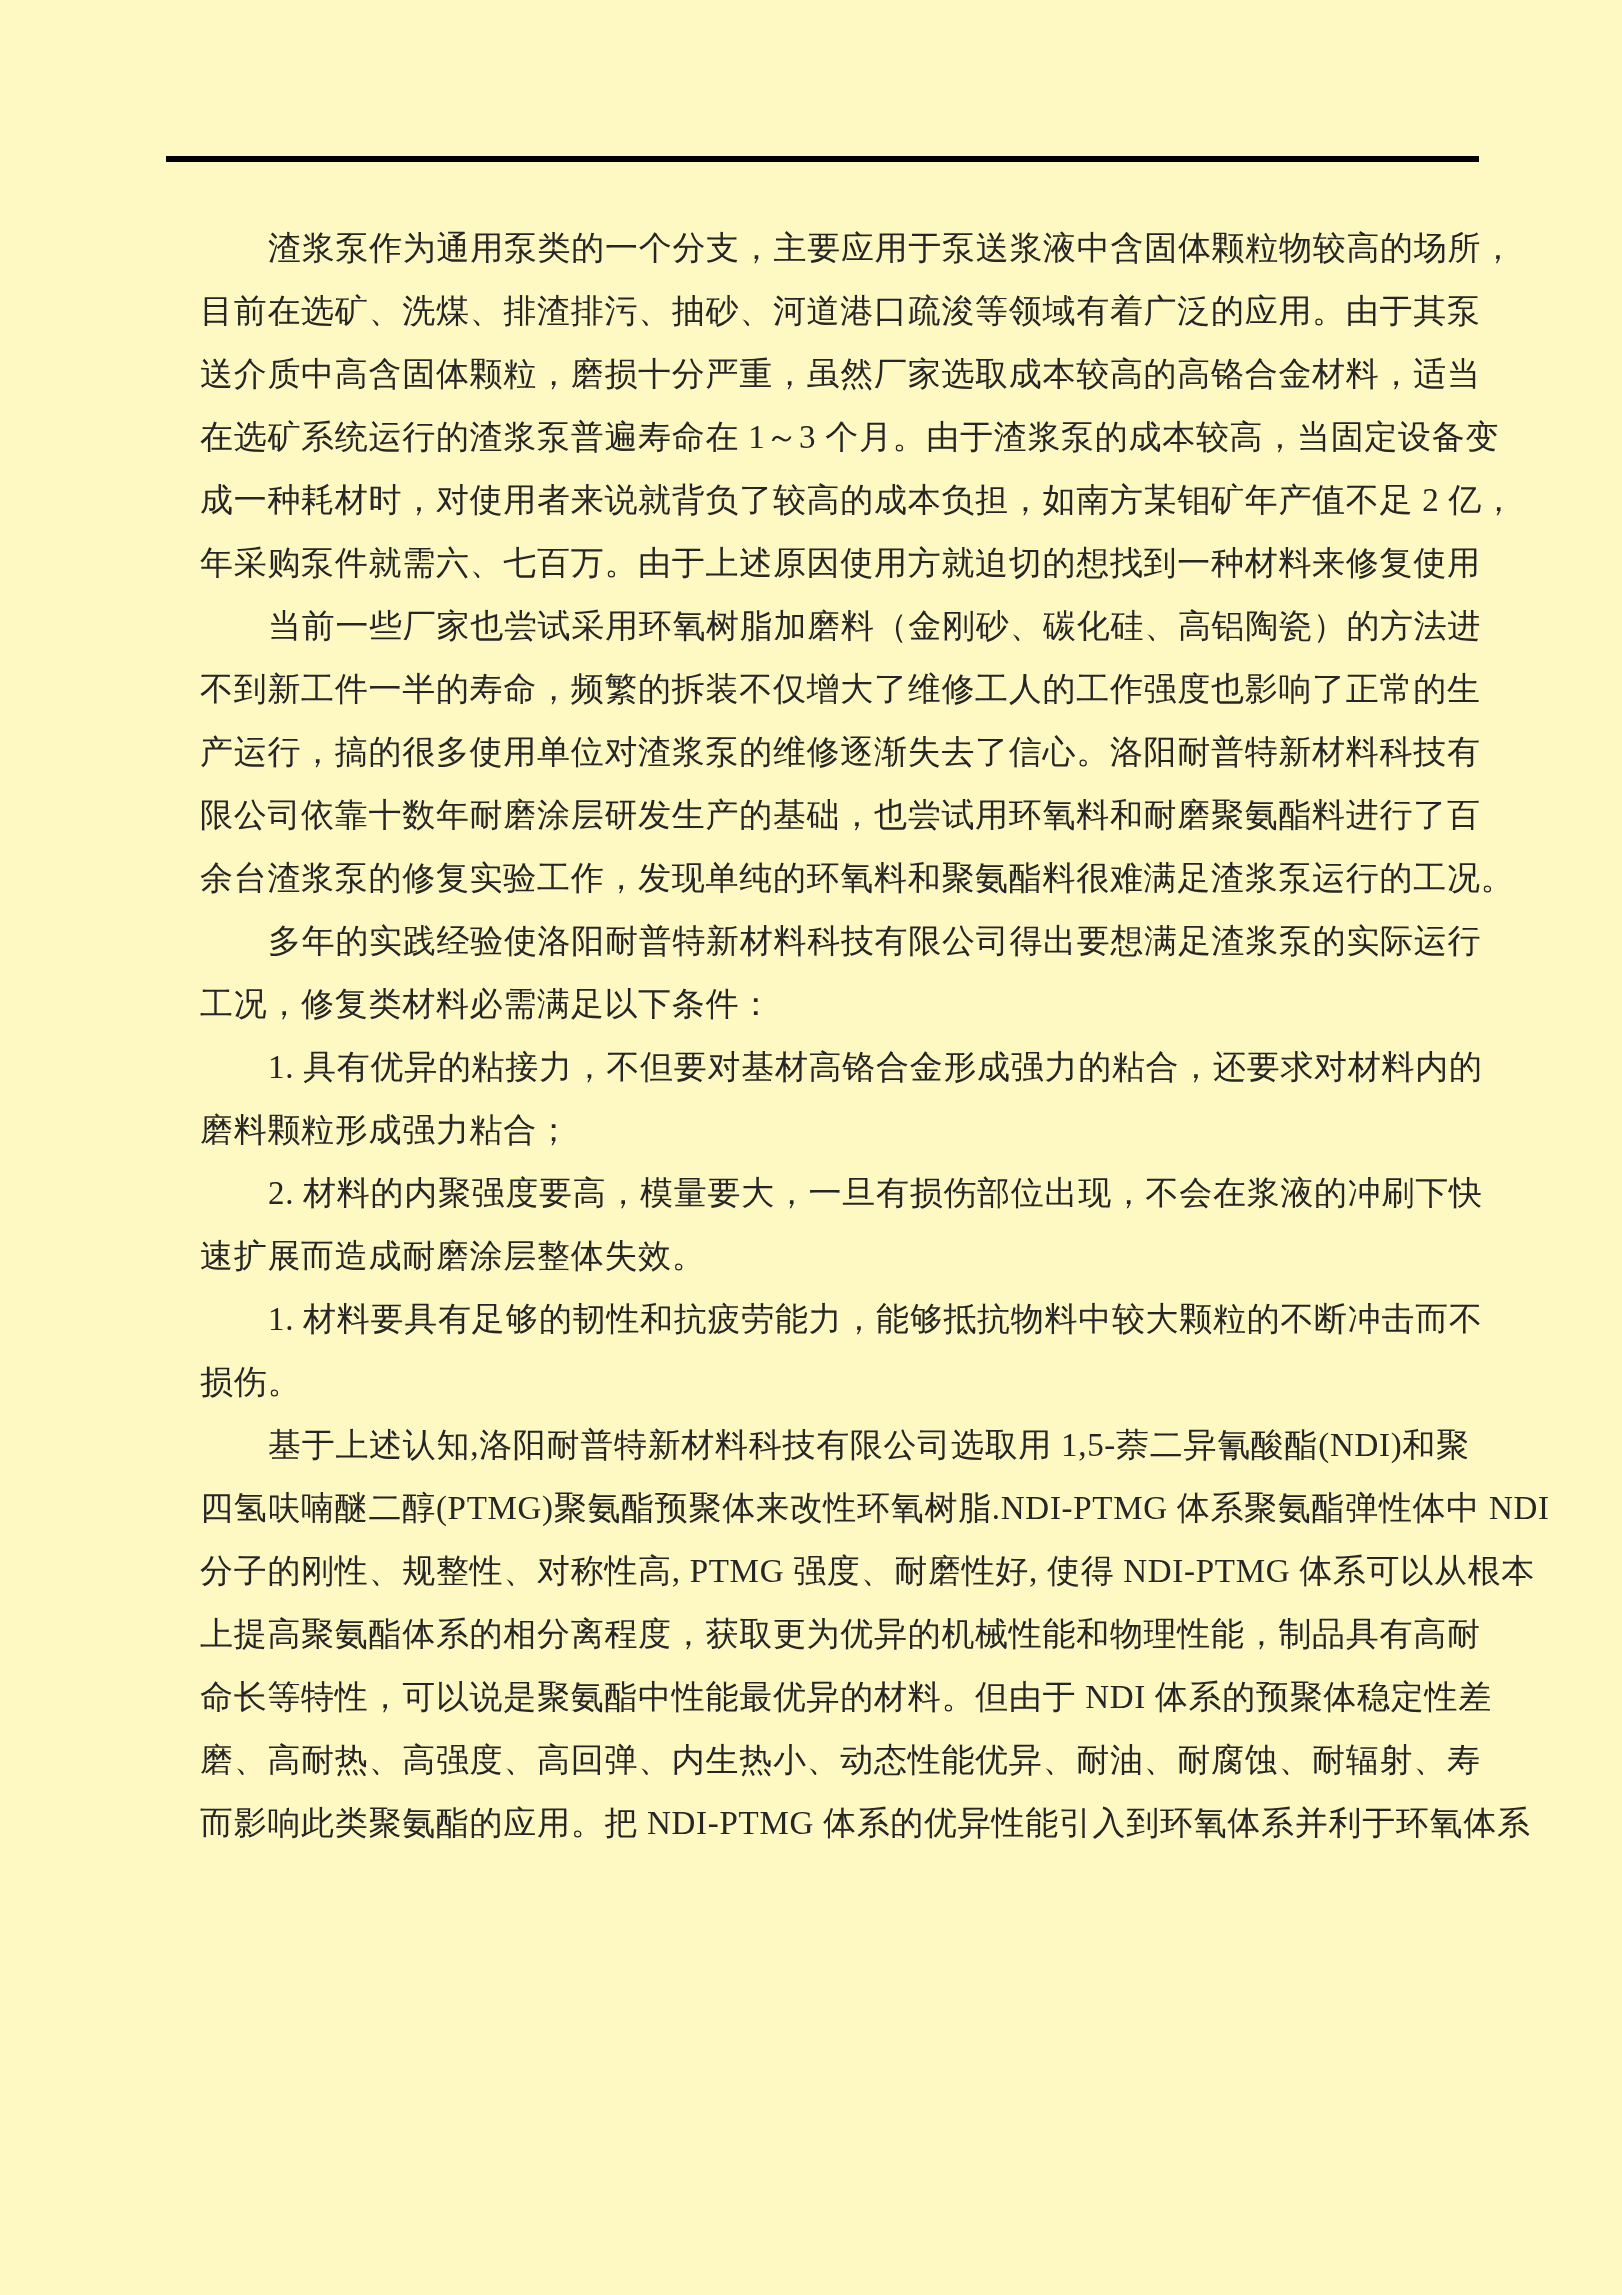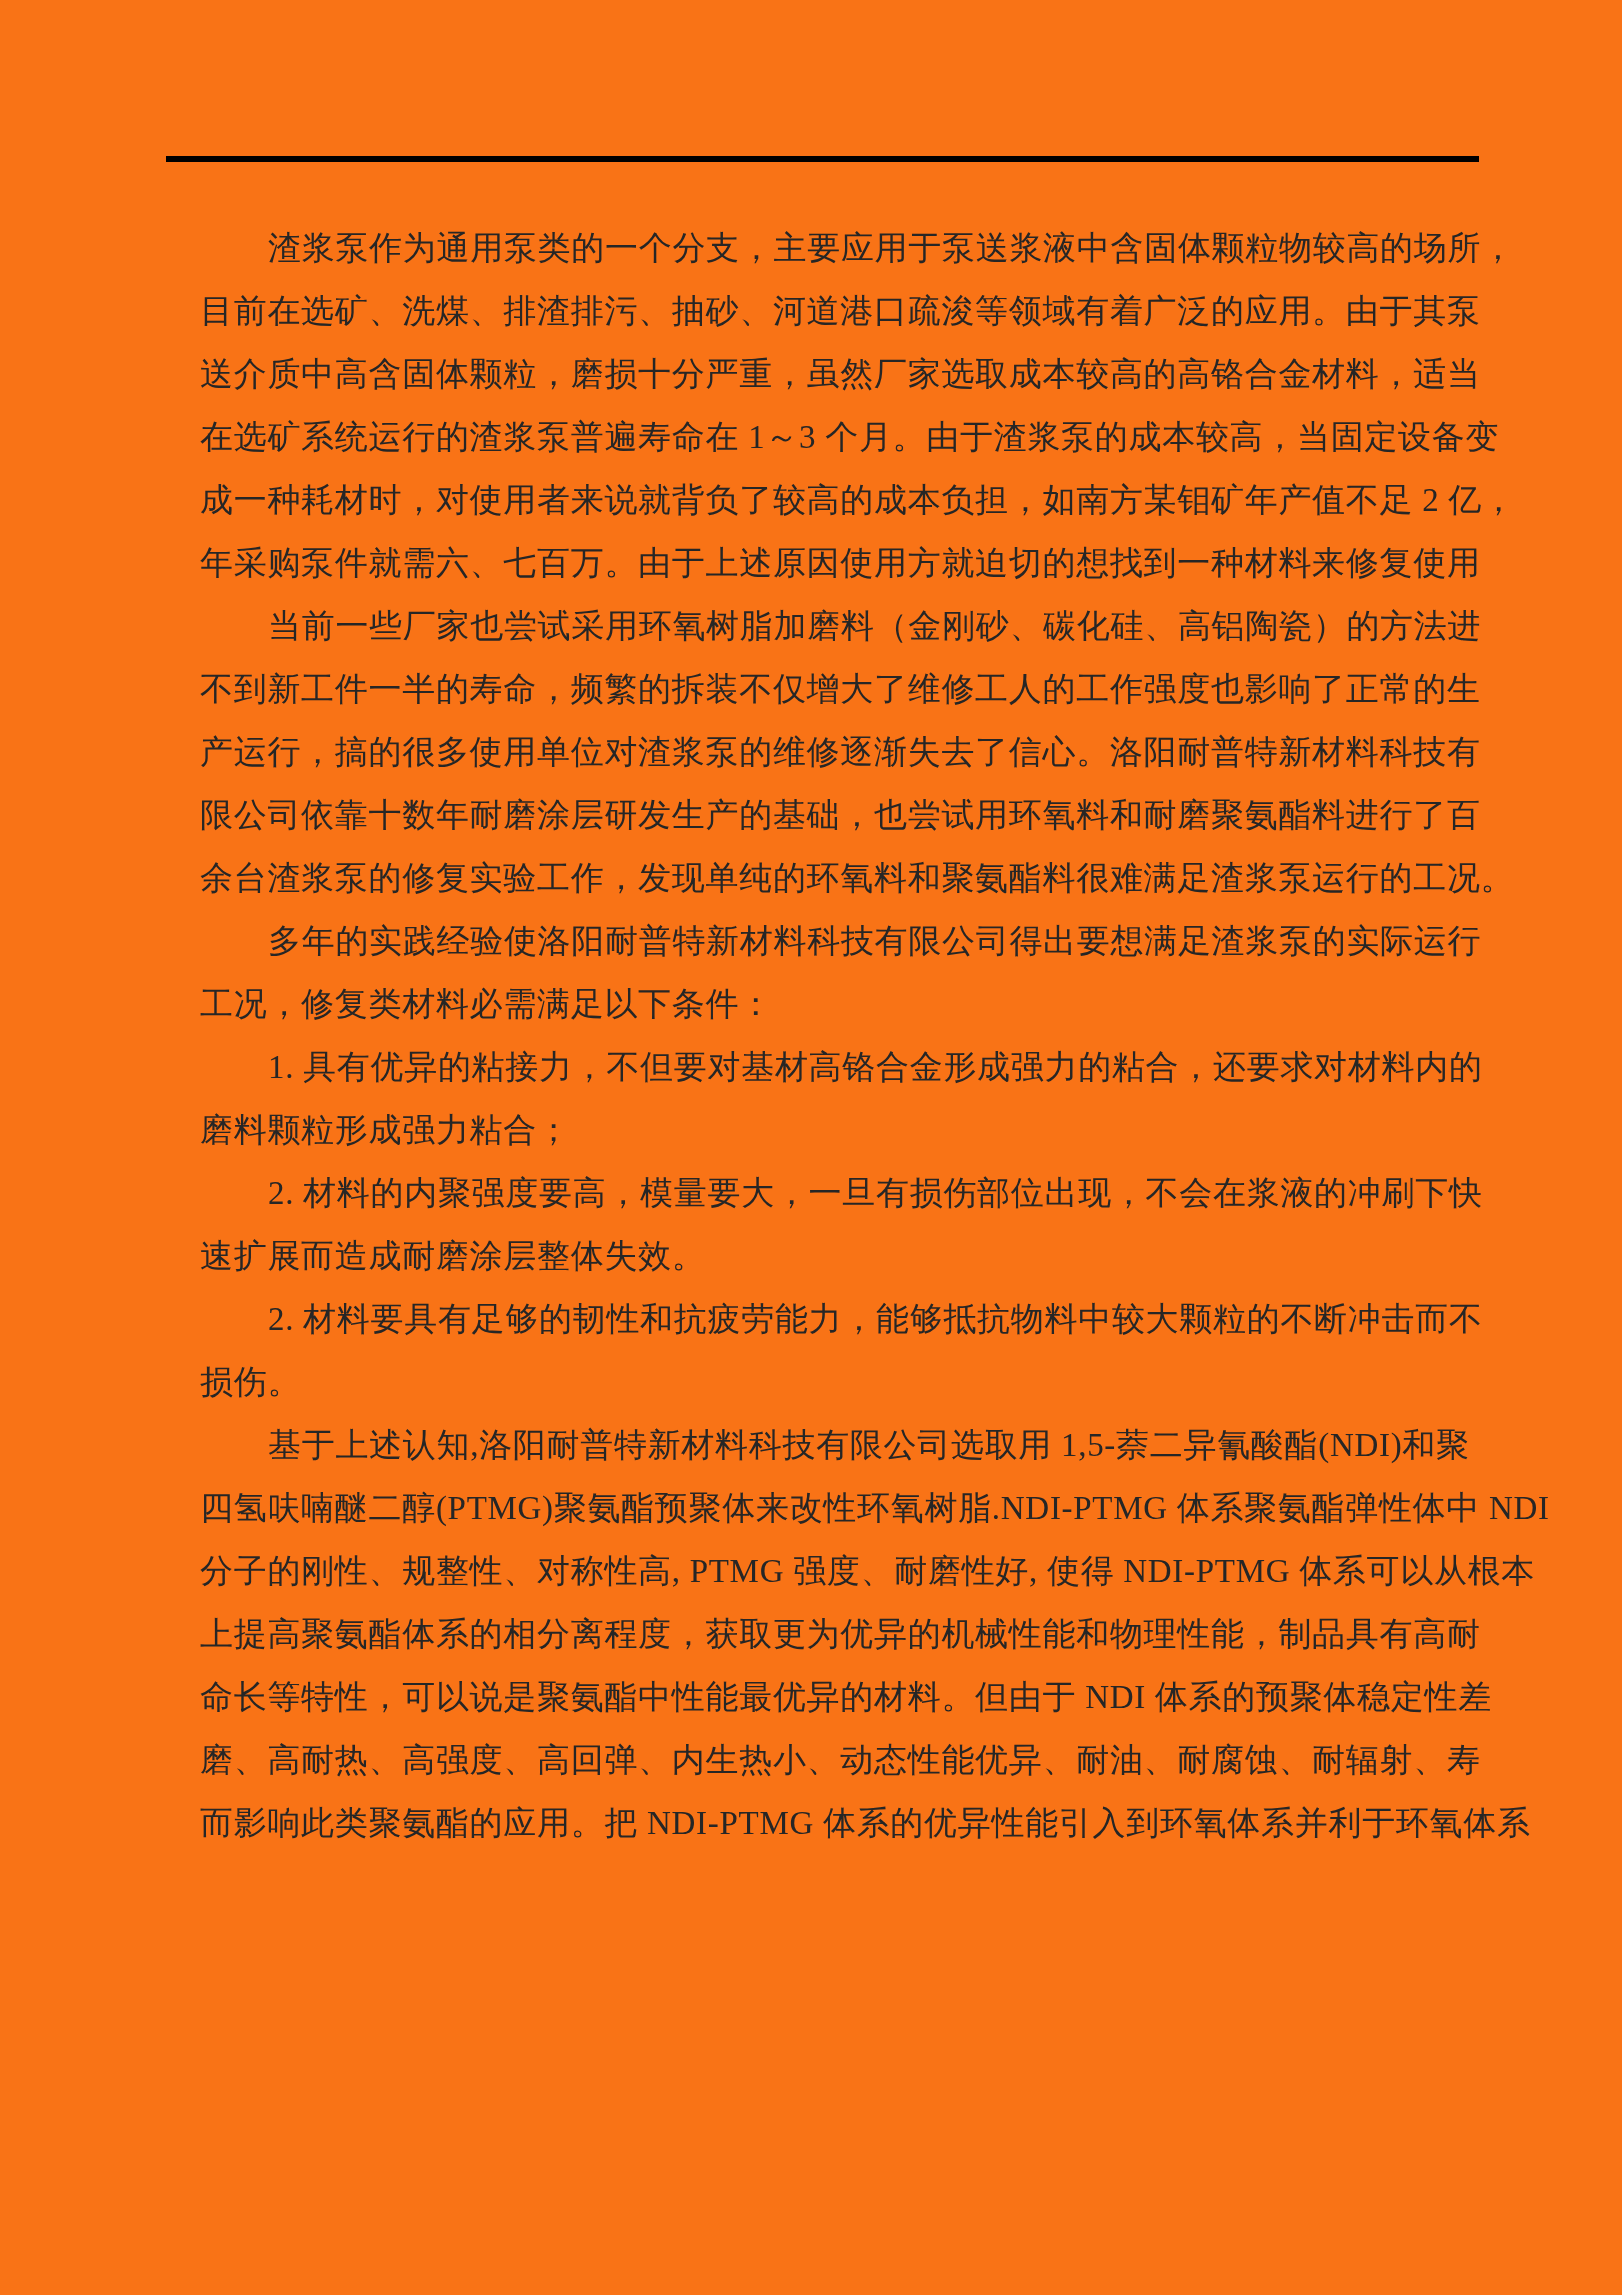--- a/index.html
+++ b/index.html
@@ -47,21 +47,21 @@
   .line.para-first {
     text-indent: 68px;
   }
   .line.para-last {
     text-align-last: left;
   }
 </style>
 </head>
 <body>
 
-<div class="page" style="background: #f97316;">
+<div class="page" style="background: #fef9c3;">
   <div class="header-rule" style="background: rgb(0, 0, 0);"></div>
   <div class="doc-body" style="color: rgb(38, 38, 38);">
       <div class="paragraph">
         <div class="line para-first">渣浆泵作为通用泵类的一个分支，主要应用于泵送浆液中含固体颗粒物较高的场所，</div>
         <div class="line">目前在选矿、洗煤、排渣排污、抽砂、河道港口疏浚等领域有着广泛的应用。由于其泵</div>
         <div class="line">送介质中高含固体颗粒，磨损十分严重，虽然厂家选取成本较高的高铬合金材料，适当</div>
         <div class="line">在选矿系统运行的渣浆泵普遍寿命在 1～3 个月。由于渣浆泵的成本较高，当固定设备变</div>
         <div class="line">成一种耗材时，对使用者来说就背负了较高的成本负担，如南方某钼矿年产值不足 2 亿，</div>
         <div class="line">年采购泵件就需六、七百万。由于上述原因使用方就迫切的想找到一种材料来修复使用</div>
       </div>
@@ -78,21 +78,21 @@
       </div>
       <div class="paragraph">
         <div class="line para-first">1. 具有优异的粘接力，不但要对基材高铬合金形成强力的粘合，还要求对材料内的</div>
         <div class="line para-last">磨料颗粒形成强力粘合；</div>
       </div>
       <div class="paragraph">
         <div class="line para-first">2. 材料的内聚强度要高，模量要大，一旦有损伤部位出现，不会在浆液的冲刷下快</div>
         <div class="line para-last">速扩展而造成耐磨涂层整体失效。</div>
       </div>
       <div class="paragraph">
-        <div class="line para-first">2. 材料要具有足够的韧性和抗疲劳能力，能够抵抗物料中较大颗粒的不断冲击而不</div>
+        <div class="line para-first">1. 材料要具有足够的韧性和抗疲劳能力，能够抵抗物料中较大颗粒的不断冲击而不</div>
         <div class="line para-last">损伤。</div>
       </div>
       <div class="paragraph">
         <div class="line para-first">基于上述认知,洛阳耐普特新材料科技有限公司选取用 1,5-萘二异氰酸酯(NDI)和聚</div>
         <div class="line">四氢呋喃醚二醇(PTMG)聚氨酯预聚体来改性环氧树脂.NDI-PTMG 体系聚氨酯弹性体中 NDI</div>
         <div class="line">分子的刚性、规整性、对称性高, PTMG 强度、耐磨性好, 使得 NDI-PTMG 体系可以从根本</div>
         <div class="line">上提高聚氨酯体系的相分离程度，获取更为优异的机械性能和物理性能，制品具有高耐</div>
         <div class="line">命长等特性，可以说是聚氨酯中性能最优异的材料。但由于 NDI 体系的预聚体稳定性差</div>
         <div class="line">磨、高耐热、高强度、高回弹、内生热小、动态性能优异、耐油、耐腐蚀、耐辐射、寿</div>
         <div class="line">而影响此类聚氨酯的应用。把 NDI-PTMG 体系的优异性能引入到环氧体系并利于环氧体系</div>

